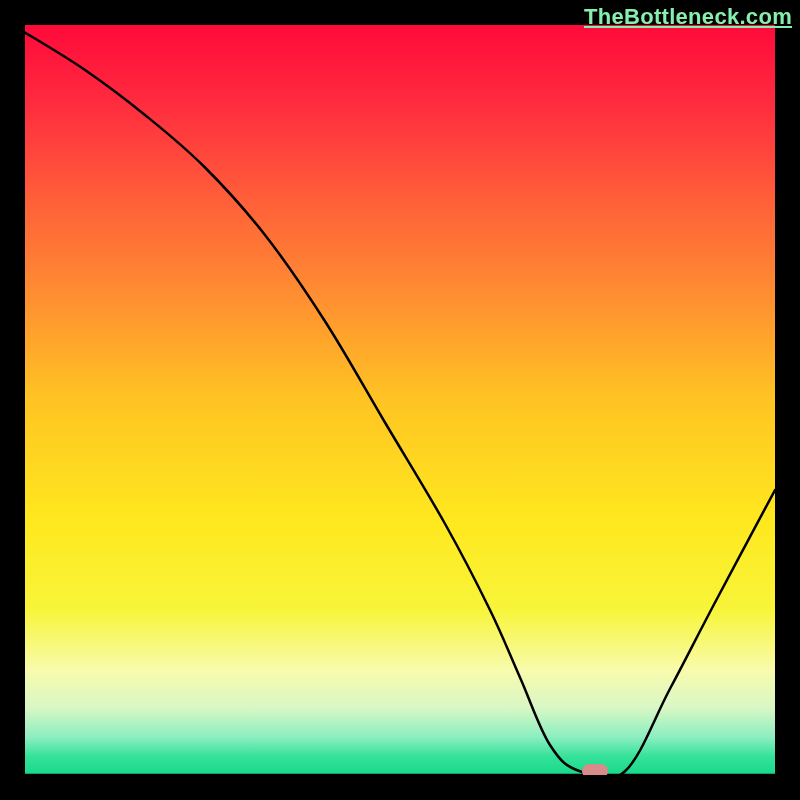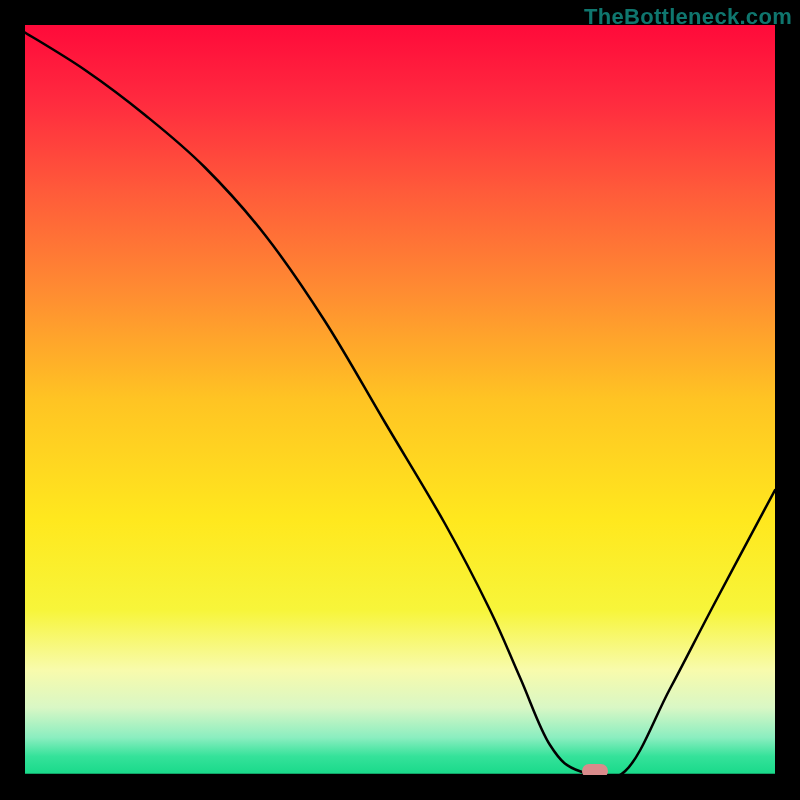--- a/index.html
+++ b/index.html
@@ -29,22 +29,23 @@
   .plot-area svg {
     display: block;
   }
   .watermark {
     position: absolute;
     top: 4px;
     right: 8px;
     font-family: Arial, Helvetica, sans-serif;
     font-size: 22px;
     font-weight: 600;
-    color: #0f766e;
+    color: #86efac;
     letter-spacing: 0.3px;
+    text-decoration: underline;
   }
   .marker {
     position: absolute;
     width: 26px;
     height: 14px;
     border-radius: 7px;
     transform: translate(-50%, -50%);
   }
 </style>
 </head>

